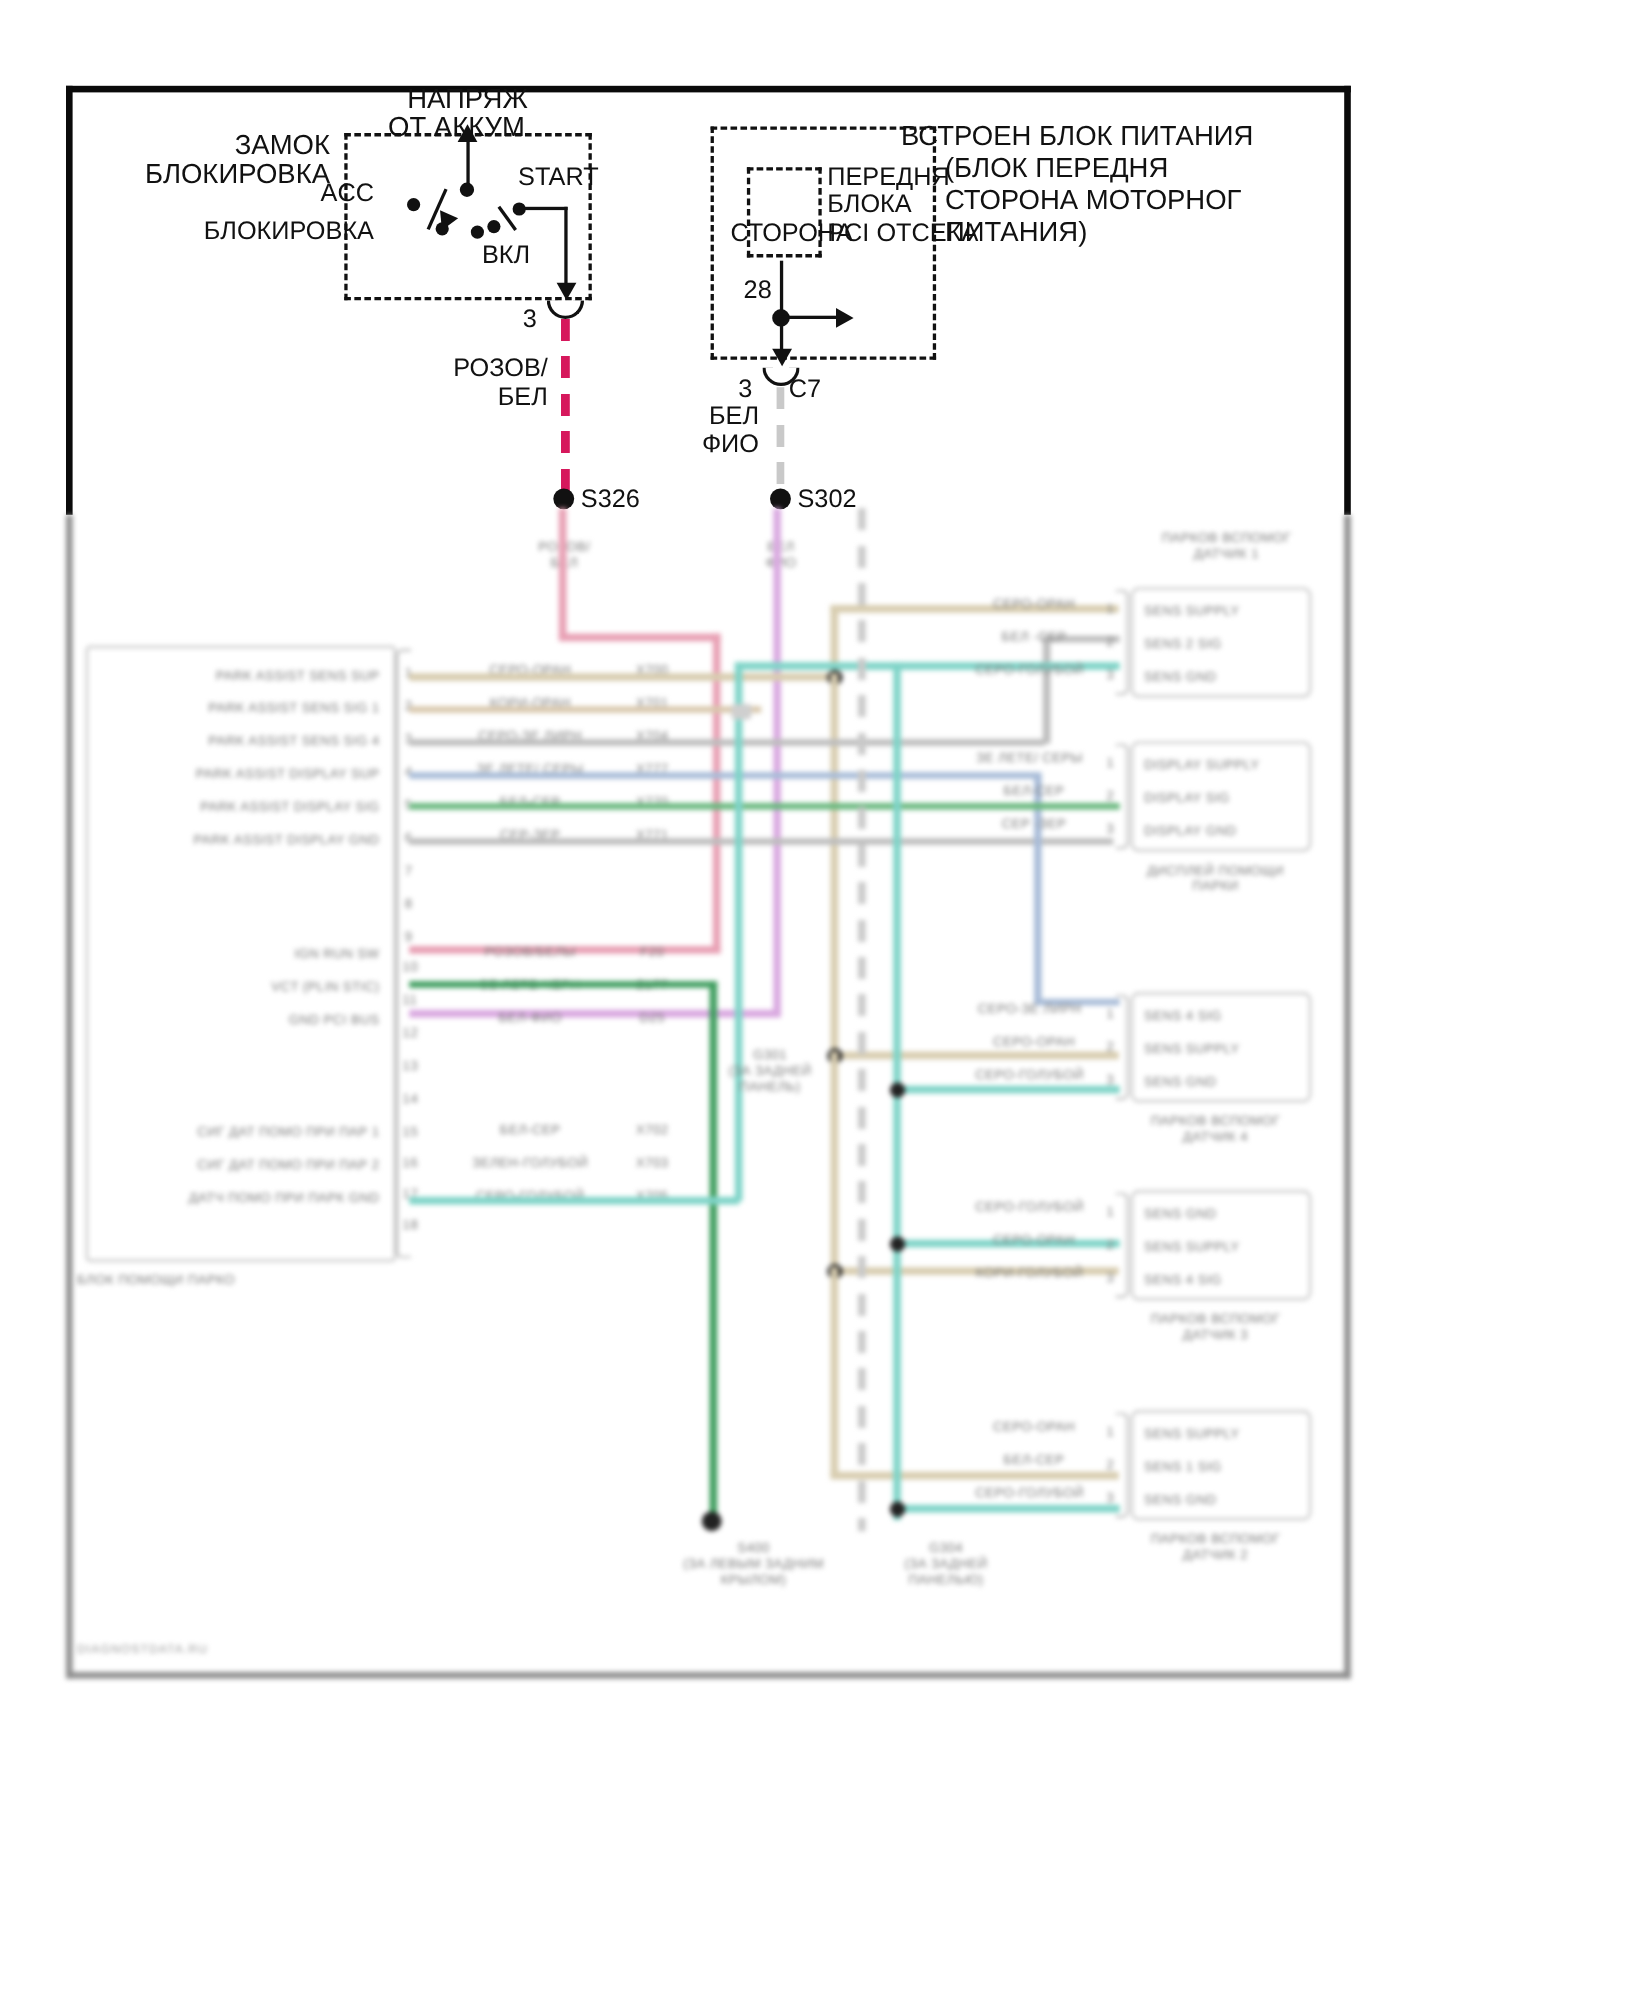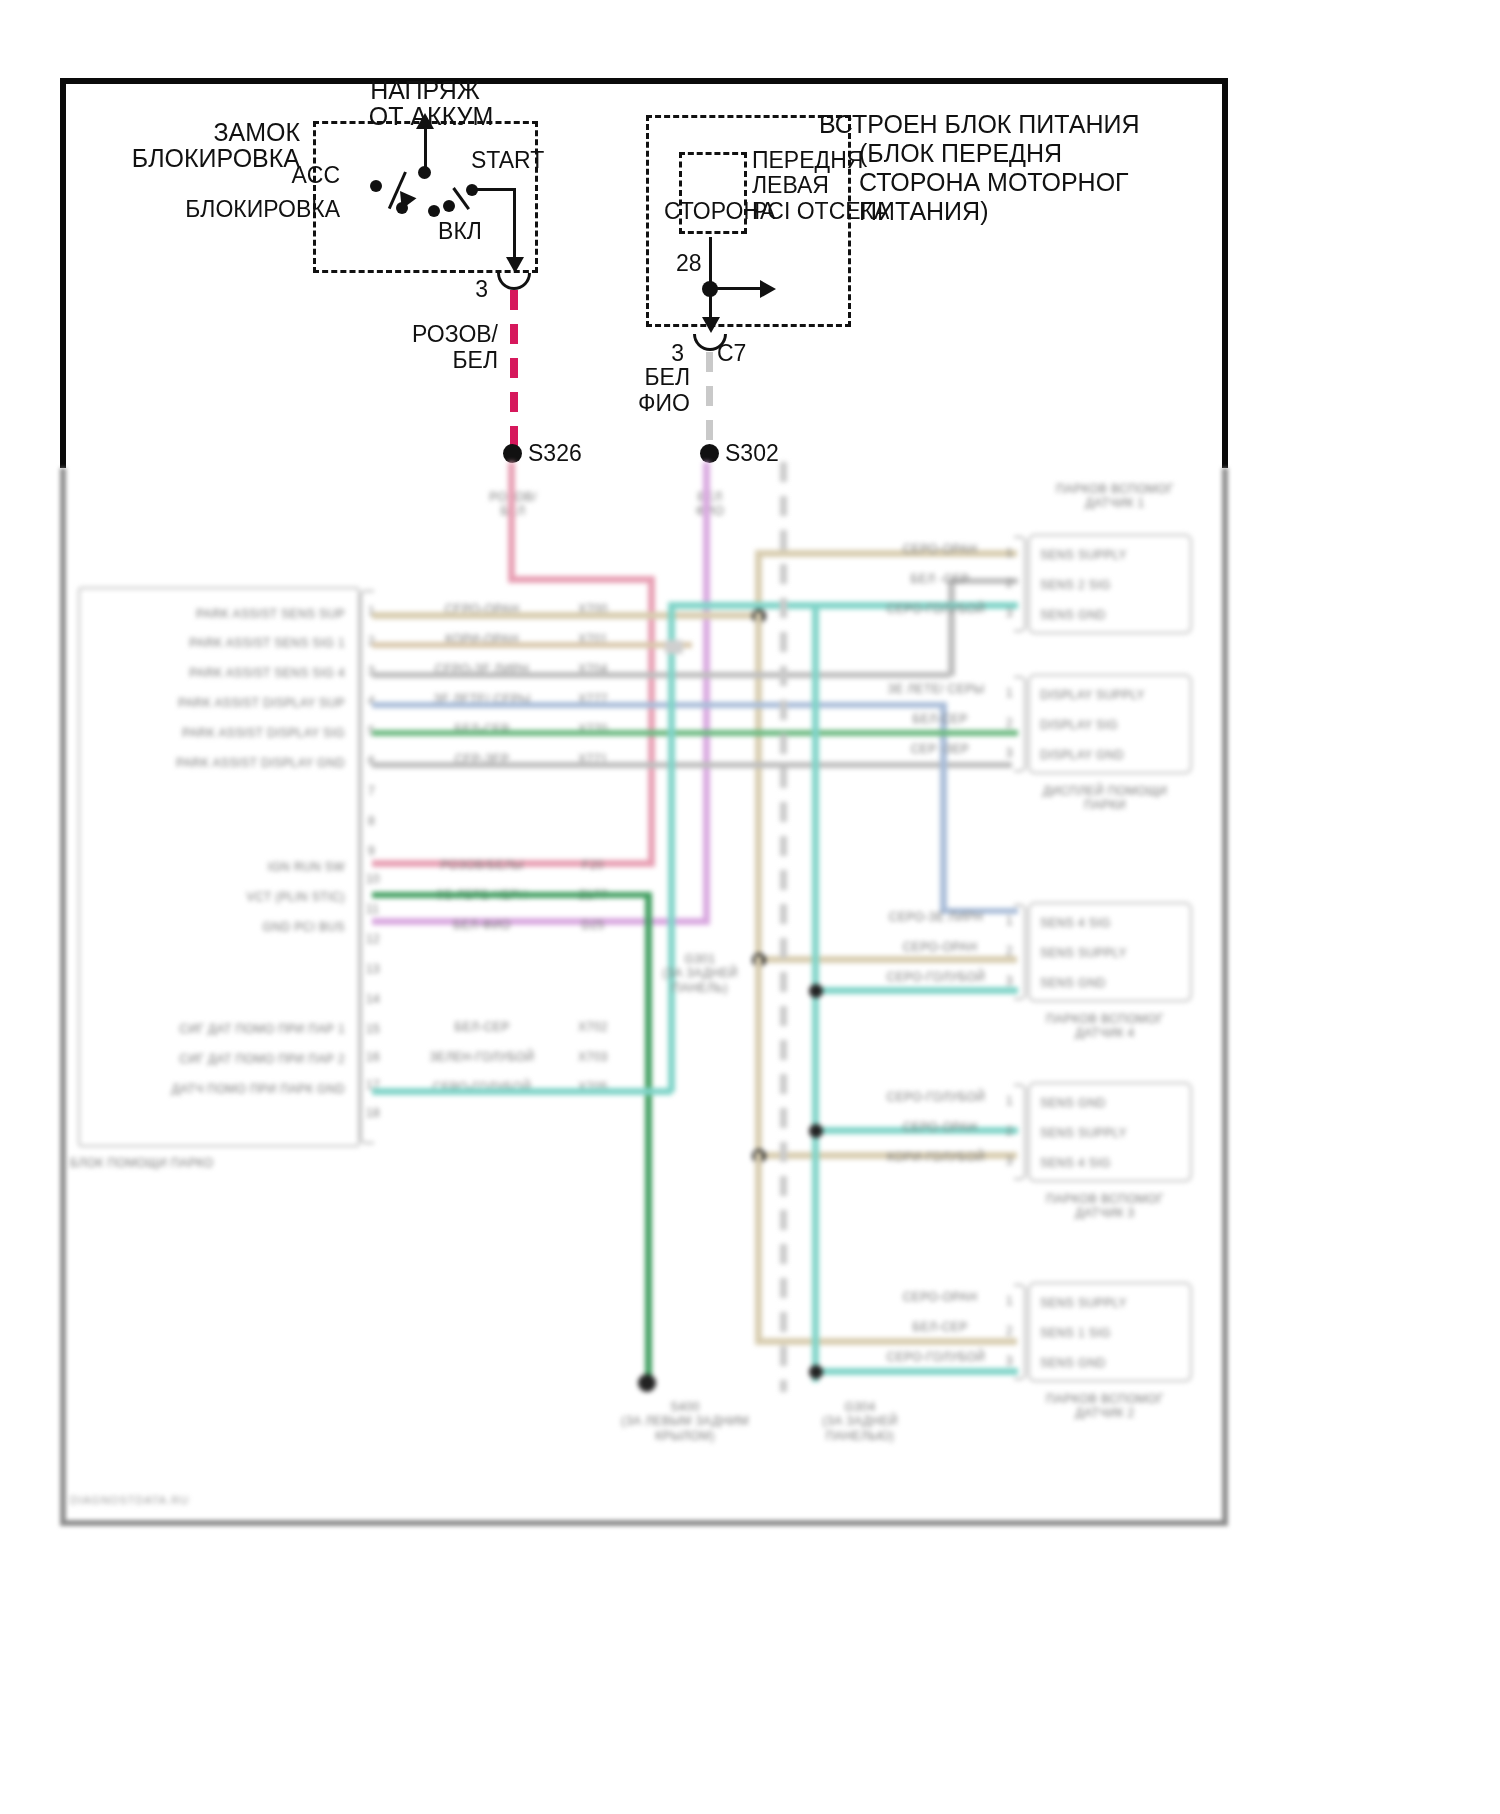--- a/index.html
+++ b/index.html
@@ -75,21 +75,21 @@
 <div id="page">
 
   <div class="frame-top"></div>
 
   <div class="dashbox" style="left:313px;top:121px;width:225px;height:152px;"></div>
 
   <div class="t big r" style="left:120px;top:118px;width:180px;">ЗАМОК</div>
   <div class="t big r" style="left:100px;top:144px;width:200px;">БЛОКИРОВКА</div>
 
   <div class="t big c" style="left:330px;top:76px;width:190px;">НАПРЯЖ</div>
-  <div class="t big c" style="left:336px;top:102px;width:190px;">ОТ АККУМ</div>
+  <div class="t big c" style="left:320px;top:102px;width:190px;">ОТ АККУМ</div>
 
   <div class="ln vl" style="left:424px;top:127px;height:45px;"></div>
   <div class="arr-up" style="left:416px;top:113px;"></div>
 
   <div class="ln" style="left:404px;top:172px;width:3px;height:40px;transform:rotate(24deg);transform-origin:top center;"></div>
   <div class="arr-dn" style="left:396px;top:194px;transform:rotate(24deg);"></div>
 
   <div class="dot" style="left:418px;top:166px;width:13px;height:13px;"></div>
 
   <div class="t mid r" style="left:260px;top:162px;width:80px;">ACC</div>
@@ -122,21 +122,21 @@
 
   <div class="dashbox" style="left:646px;top:115px;width:205px;height:212px;"></div>
   <div class="dashbox" style="left:679px;top:152px;width:68px;height:82px;"></div>
 
   <div class="t big" style="left:819px;top:110px;">ВСТРОЕН БЛОК ПИТАНИЯ</div>
   <div class="t big" style="left:859px;top:139px;">(БЛОК ПЕРЕДНЯ</div>
   <div class="t big" style="left:859px;top:168px;">СТОРОНА МОТОРНОГ</div>
   <div class="t big" style="left:859px;top:197px;">ПИТАНИЯ)</div>
 
   <div class="t mid" style="left:752px;top:147px;">ПЕРЕДНЯ</div>
-  <div class="t mid" style="left:752px;top:172px;">ЛЕВАЯ</div>
+  <div class="t mid" style="left:752px;top:172px;">БЛОКА</div>
   <div class="t mid" style="left:752px;top:198px;">PCI ОТСЕКА</div>
   <div class="t mid" style="left:664px;top:198px;">СТОРОНА</div>
 
   <div class="t mid" style="left:676px;top:250px;">28</div>
 
   <div class="ln vl" style="left:709px;top:237px;height:48px;"></div>
   <div class="dot" style="left:702px;top:281px;width:16px;height:16px;"></div>
   <div class="ln hl" style="left:710px;top:287px;width:52px;"></div>
   <div class="arr-rt" style="left:760px;top:280px;"></div>
   <div class="ln vl" style="left:709px;top:289px;height:32px;"></div>

